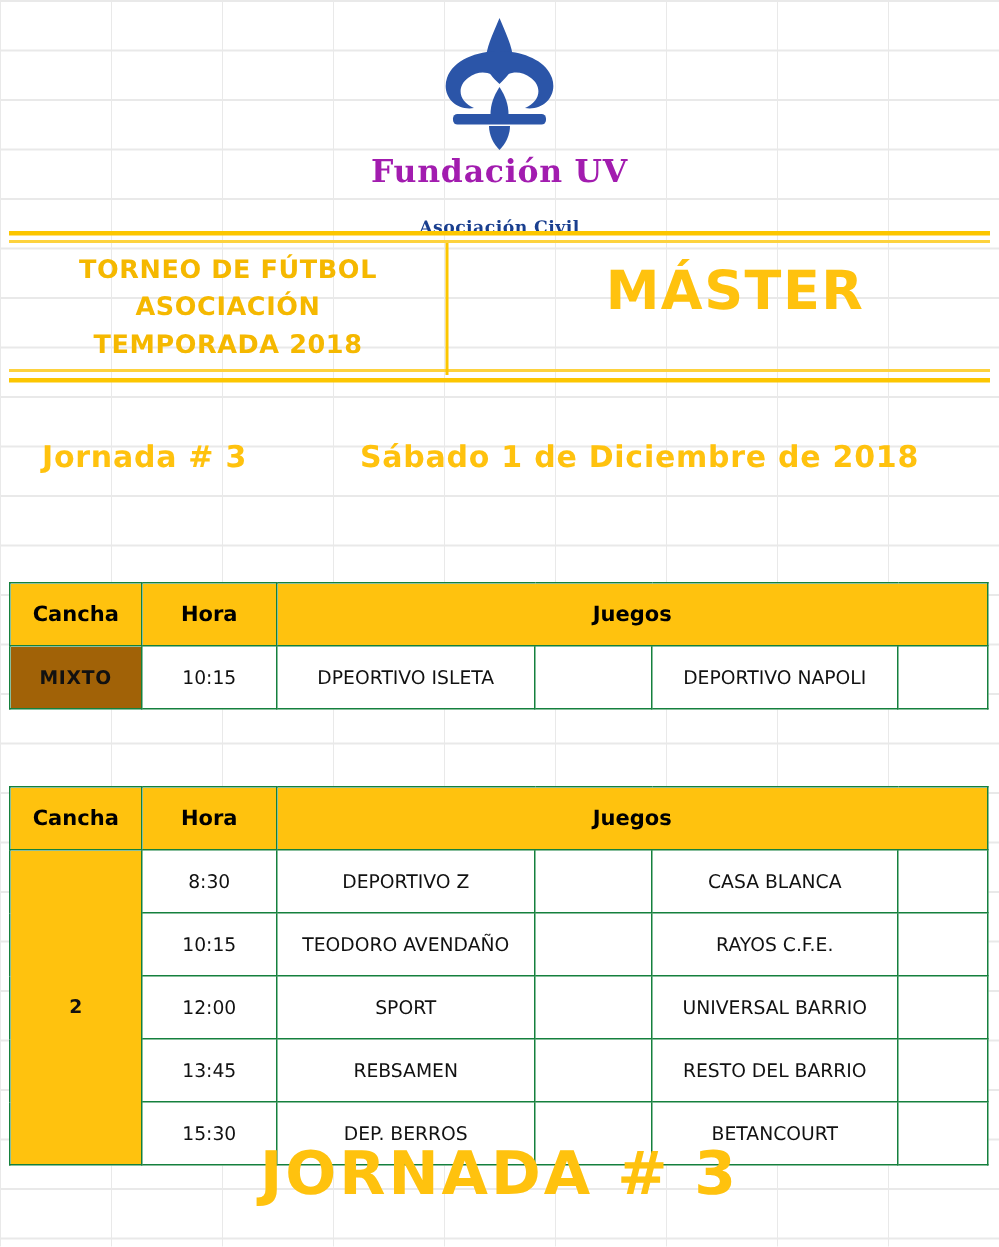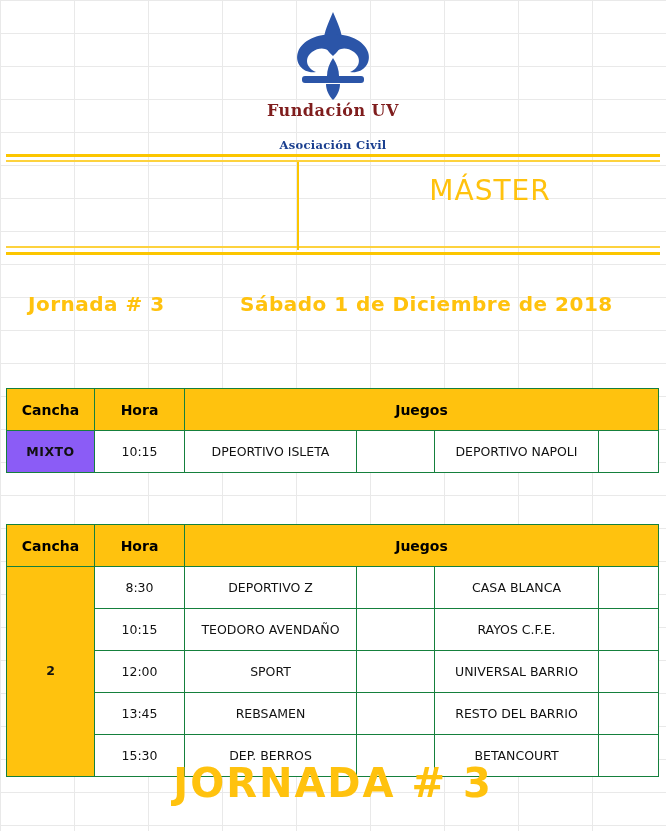--- a/index.html
+++ b/index.html
@@ -41,23 +41,23 @@
     text-align: center;
   }
   .logo-mark {
     display: block;
     margin: 0 auto;
     width: 150px;
     height: 92px;
   }
   .logo-title {
     font-family: "DejaVu Serif", serif;
-    font-size: 16px;
-    font-weight: bold;
-    color: #7f1d1d;
+    font-size: 21px;
+    font-weight: bold;
+    color: #a21caf;
     letter-spacing: 0.5px;
     margin-top: 1px;
   }
   .logo-sub {
     font-family: "DejaVu Serif", serif;
     font-size: 11.5px;
     font-weight: bold;
     color: #1a3f8f;
     letter-spacing: 0.3px;
     margin-top: 18px;
@@ -95,22 +95,22 @@
     letter-spacing: 0.4px;
   }
   .title-right {
     position: absolute;
     left: 330px;
     top: 14px;
     width: 320px;
     text-align: center;
     color: #ffc20e;
     font-family: "DejaVu Sans", sans-serif;
-    font-weight: normal;
-    font-size: 28px;
+    font-weight: bold;
+    font-size: 36px;
     letter-spacing: 1px;
   }
   .title-divider {
     position: absolute;
     left: 297px;
     top: 162px;
     width: 2px;
     height: 88px;
     background: #fcc600;
   }
@@ -154,21 +154,21 @@
     color: #000;
   }
   .c-cancha { width: 88px; }
   .c-hora { width: 90px; }
   .c-local { width: 172px; }
   .c-gap1 { width: 78px; }
   .c-visit { width: 164px; }
   .c-gap2 { width: 60px; }
 
   .cell-mixto {
-    background: #8b5cf6;
+    background: #a16207;
     font-weight: bold;
     font-size: 19px;
     letter-spacing: 0.5px;
   }
   .cell-cancha-num {
     background: #ffc20e;
     font-weight: bold;
     font-size: 44px;
     line-height: 1;
   }
@@ -208,20 +208,25 @@
     <div class="logo-sub">Asociación Civil</div>
   </div>
 
   <div class="rule" style="top:154px;"></div>
   <div class="rule thin" style="top:160px;"></div>
   <div class="rule thin" style="top:246px;"></div>
   <div class="rule" style="top:252px;"></div>
   <div class="title-divider"></div>
 
   <div class="title-band">
+    <div class="title-left">
+      <div>TORNEO DE FÚTBOL</div>
+      <div>ASOCIACIÓN</div>
+      <div>TEMPORADA 2018</div>
+    </div>
     <div class="title-right">MÁSTER</div>
   </div>
 
   <div class="subhead left">Jornada # 3</div>
   <div class="subhead right">Sábado 1 de Diciembre de 2018</div>
 
   <table class="sched" style="left:6px; top:388px;">
     <colgroup>
       <col class="c-cancha">
         <col class="c-hora">

